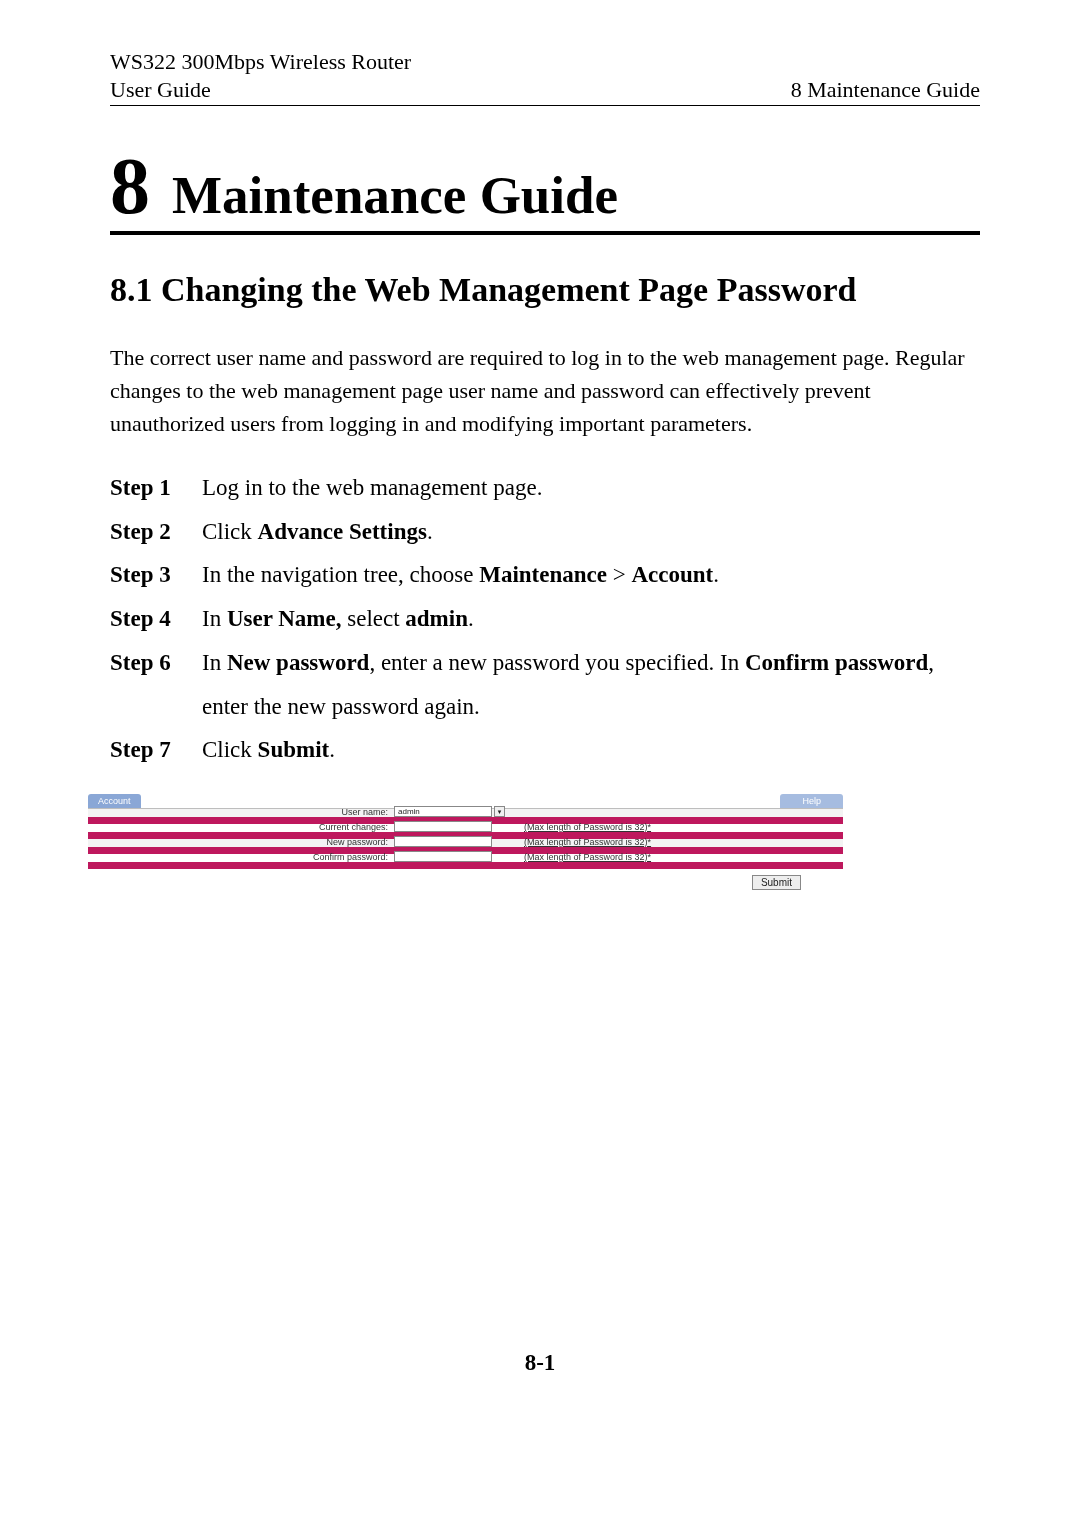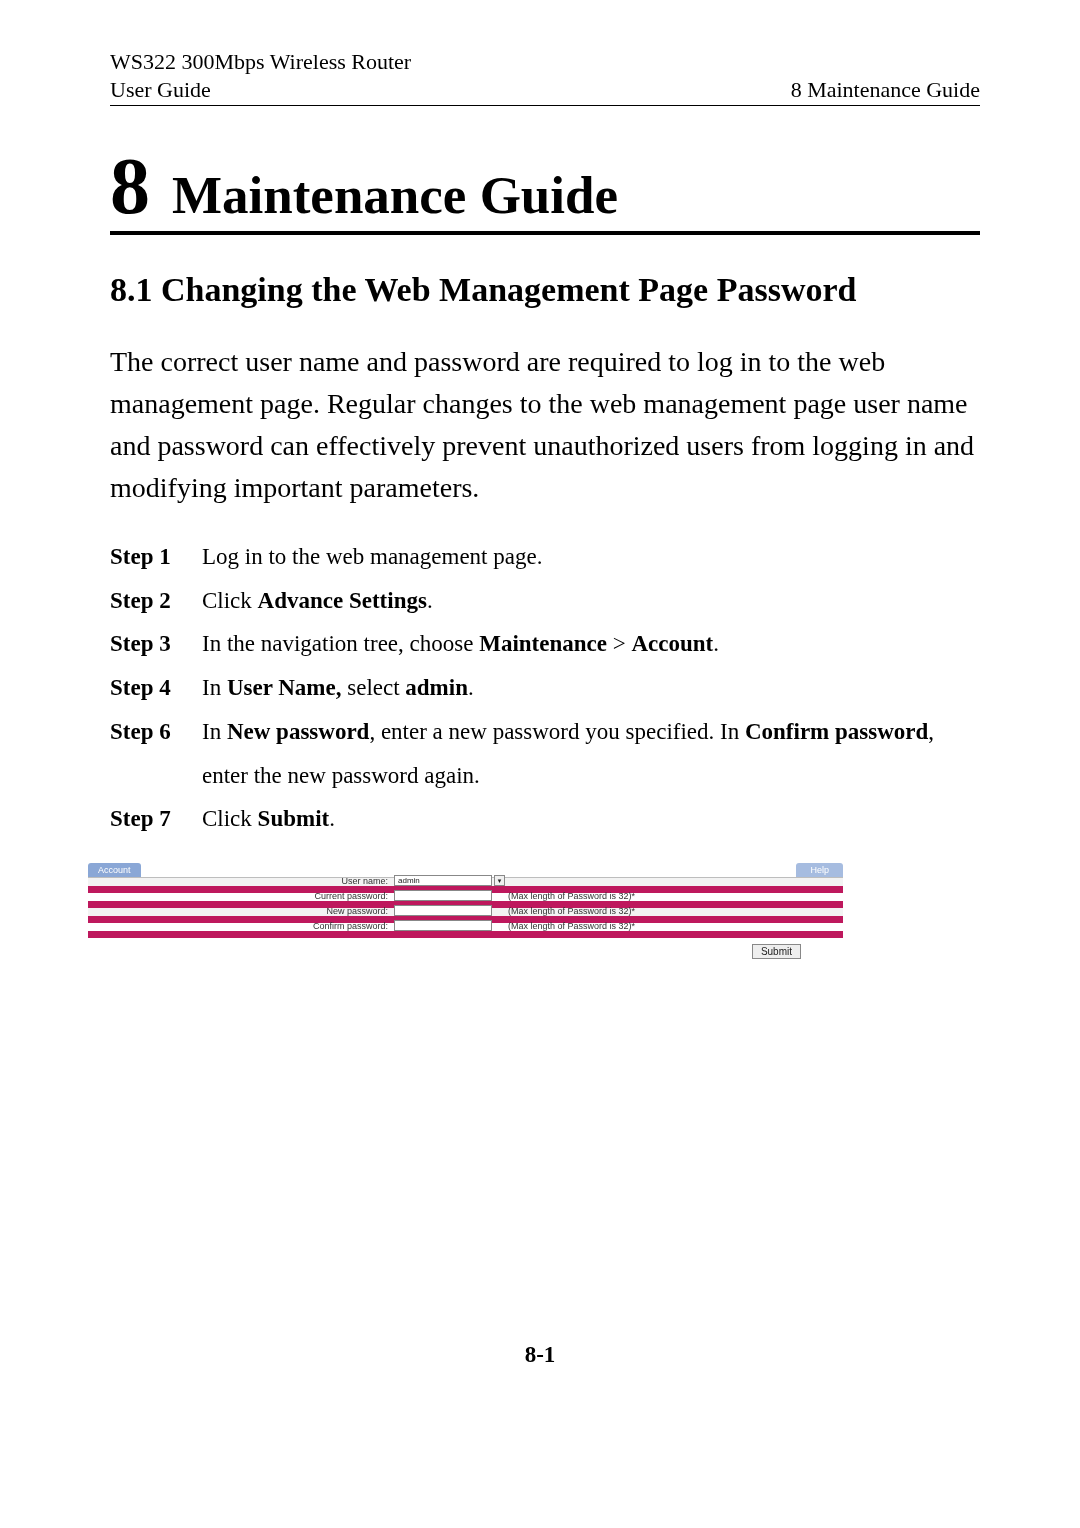--- a/index.html
+++ b/index.html
@@ -51,21 +51,21 @@
     margin-left: 18px;
   }
   .section-title {
     font-family: "Palatino Linotype", Georgia, serif;
     font-weight: 700;
     font-size: 34px;
     line-height: 1.25;
     margin: 0 0 30px 0;
   }
   .para {
-    font-size: 28px;
+    font-size: 22px;
     line-height: 1.5;
     margin: 0 0 26px 0;
   }
   .steps {
     font-size: 23px;
     line-height: 1.9;
   }
   .step-row { display: flex; }
   .step-label {
     font-weight: 700;
@@ -88,21 +88,21 @@
     justify-content: space-between;
     border-bottom: 1px solid #bdbdbd;
   }
   .tab {
     background: #8aa7d6;
     color: #ffffff;
     font-size: 9px;
     padding: 2px 10px;
     border-radius: 3px 3px 0 0;
   }
-  .tab.help { background: #a6bce0; color: #fff; padding: 2px 14px; }
+  .tab.help { background: #a6bce0; color: #fff; padding: 2px 22px; }
   .shot-body { }
   .form-row {
     display: flex;
     align-items: flex-end;
     height: 15px;
     border-bottom: 7px solid #be185d;
   }
   .form-row:nth-child(odd) { background: #f3f3f3; }
   .form-row:nth-child(even) { background: #ffffff; }
   .form-label {
@@ -128,39 +128,40 @@
     width: 11px;
     height: 11px;
     border: 1px solid #888;
     margin-left: 2px;
     text-align: center;
     line-height: 9px;
     font-size: 7px;
     background: #f0f0f0;
   }
   .hint {
-    margin-left: 16px;
+    margin-left: 32px;
     font-size: 9px;
     color: #333;
+    text-decoration: underline;
   }
   .submit-row {
     display: flex;
     justify-content: flex-end;
     padding: 6px 42px 0 0;
   }
   .submit-btn {
     border: 1px solid #888;
     background: #eeeeee;
     font-size: 10px;
     padding: 1px 8px;
   }
 
   .page-num {
     position: absolute;
-    bottom: 48px;
+    bottom: 40px;
     left: 0;
     width: 100%;
     text-align: center;
     font-size: 23px;
     font-weight: 700;
   }
 </style>
 </head>
 <body>
 
@@ -213,21 +214,21 @@
       <span class="tab">Account</span>
       <span class="tab help">Help</span>
     </div>
     <div class="shot-body">
       <div class="form-row">
         <span class="form-label">User name:</span>
         <span class="field">admin</span>
         <span class="dd-arrow">▾</span>
       </div>
       <div class="form-row">
-        <span class="form-label">Current password:</span>
+        <span class="form-label">Current changes:</span>
         <span class="field"></span>
         <span class="hint">(Max length of Password is 32)*</span>
       </div>
       <div class="form-row">
         <span class="form-label">New password:</span>
         <span class="field"></span>
         <span class="hint">(Max length of Password is 32)*</span>
       </div>
       <div class="form-row">
         <span class="form-label">Confirm password:</span>

